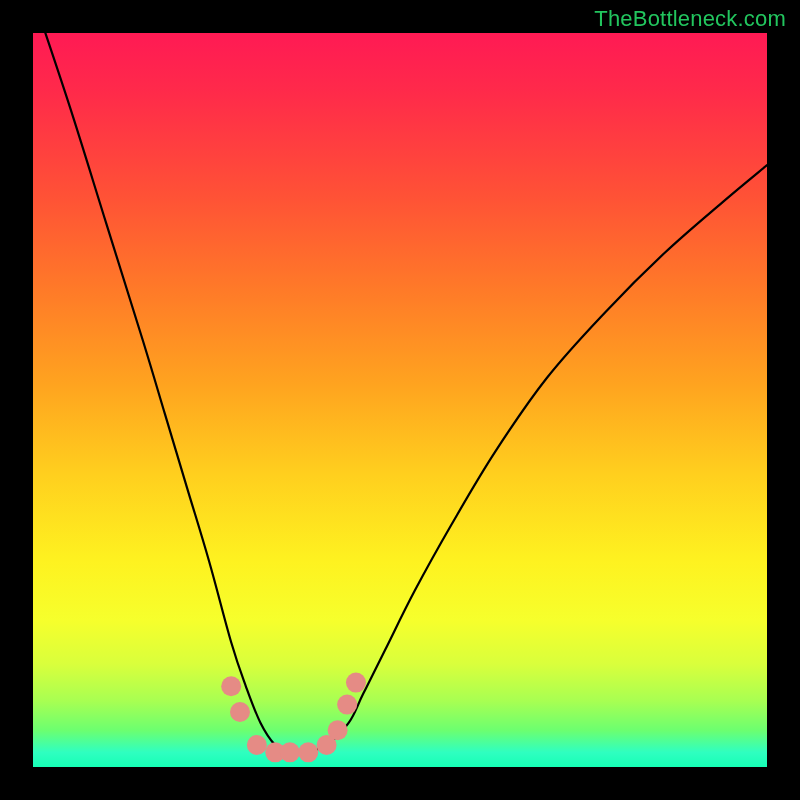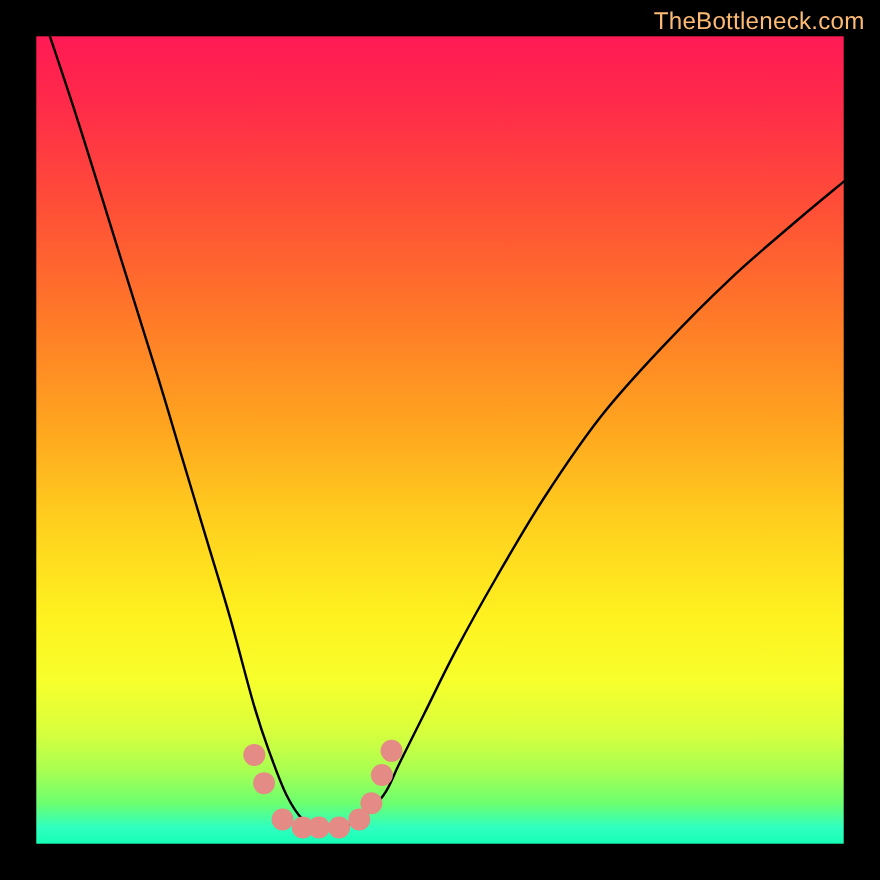--- a/index.html
+++ b/index.html
@@ -39,21 +39,21 @@
       #a8ff52 91%,
       #6cff70 95%,
       #2fffc0 98%,
       #16ffb6 100%
     );
   }
   .watermark {
     position: absolute;
     top: 6px;
     right: 14px;
-    color: #fdba74;
+    color: #22c55e;
     font-size: 22px;
     font-weight: 500;
     letter-spacing: 0.2px;
     user-select: none;
   }
   svg.curve {
     position: absolute;
     left: 0;
     top: 0;
     width: 734px;

